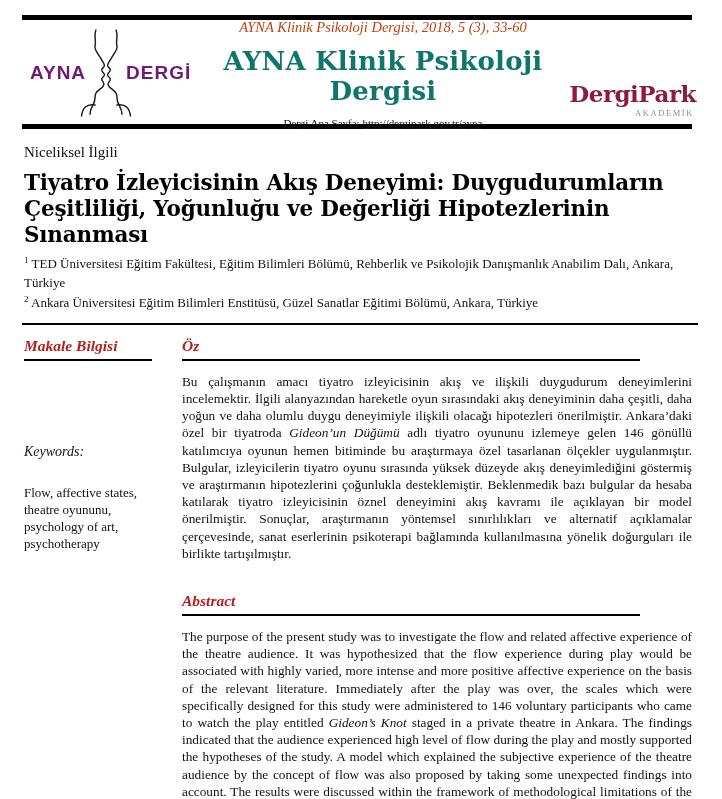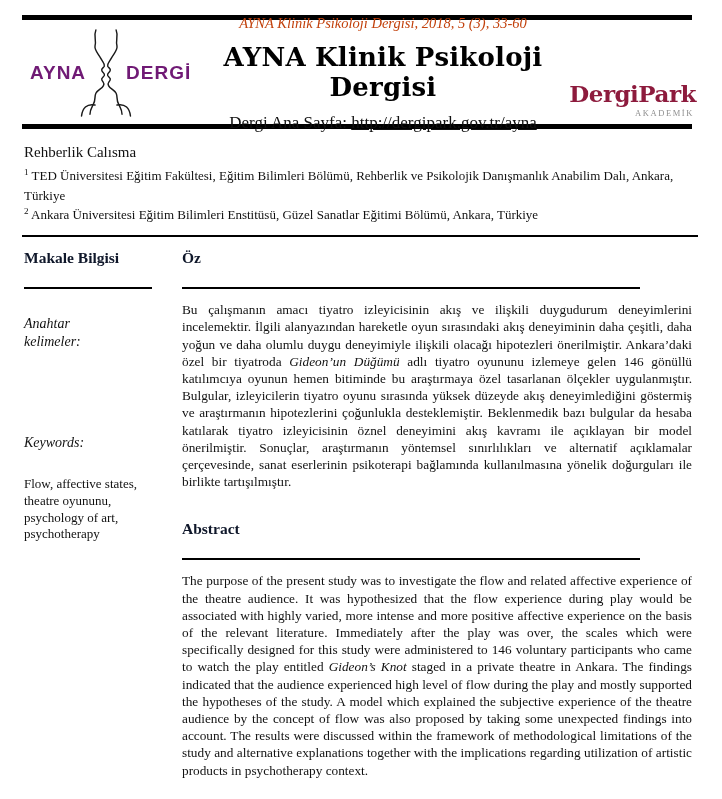--- a/index.html
+++ b/index.html
@@ -18,24 +18,24 @@
     font-family:"Liberation Sans", sans-serif;font-weight:bold;font-size:19px;
     letter-spacing:1px;color:#701a75;z-index:1;
   }
   .logo-word.left{margin-right:-7px;}
   .logo-word.right{margin-left:-7px;}
   .faces-svg{flex:none;}
   
   .header-center{flex:1;text-align:center;padding-top:2px;}
   .journal-ref{font-style:italic;font-size:14.5px;color:#c2410c;}
   .journal-title{
-    font-weight:bold;font-size:26px;margin-top:10px;letter-spacing:.2px;color:#000000;
+    font-weight:bold;font-size:26px;margin-top:10px;letter-spacing:.2px;color:#0f766e;
     font-family:"DejaVu Serif", serif;
   }
-  .home-line{font-size:17px;margin-top:11px;}
+  .home-line{font-size:11px;margin-top:11px;}
   .home-url{color:#111;text-decoration:underline;cursor:pointer;}
   
   .dergipark{width:128px;flex:none;text-align:right;padding-top:8px;margin-top:44px;}
   .dp-name{
     font-family:"DejaVu Serif", serif;font-weight:bold;font-size:23px;color:#8d1b3d;
     letter-spacing:-.5px;
   }
   .dp-sub{
     font-family:Liberation Serif, serif;font-size:8.5px;color:#8f8f8f;
     letter-spacing:1.6px;margin-top:1px;margin-right:2px;
@@ -51,21 +51,21 @@
   .affiliations{margin:5px 30px 0 24px;font-size:13px;line-height:1.5;}
   .affiliation sup{font-size:70%;}
   .rule-thin{height:2px;background:#000;margin:10px 24px 0 22px;border:none;}
   
   .columns{display:flex;margin:12px 30px 0 24px;}
   .col-left{width:132px;flex:none;}
   .col-gutter{width:26px;flex:none;}
   .col-right{flex:1;}
   .col-heading{
     font-weight:bold;font-size:15.5px;border-bottom:2px solid #000;
-    padding-bottom:20px;color:#0f172a;
+    padding-bottom:4px;color:#b91c1c;font-style:italic;
   }
   .col-left .col-heading{width:128px;}
   .col-right .col-heading{width:458px;}
   .kw-label{font-style:italic;font-size:14px;margin-top:26px;width:92px;line-height:1.3;}
   .kw-list{font-size:13px;margin-top:24px;line-height:1.3;width:118px;}
   .kw-label.en{margin-top:82px;}
   .abstract-text{
     font-size:13.3px;line-height:17.2px;text-align:justify;margin:12px 0 0 0;
   }
   .abstract-heading{margin-top:30px;}
@@ -98,35 +98,35 @@
     </div>
 
     <div class="dergipark">
       <div class="dp-name">DergiPark</div>
       <div class="dp-sub">AKADEMİK</div>
     </div>
   </div>
 
   <div class="rule-thick"></div>
 
-  <div class="article-type">Rehberlik Calısma</div>
+  <div class="article-type">Niceliksel İlgili</div>
 
+  <h1 class="article-title">Tiyatro İzleyicisinin Akış Deneyimi: Duygudurumların Çeşitliliği, Yoğunluğu ve Değerliği Hipotezlerinin Sınanması</h1>
 
 
   <div class="affiliations">
     <div class="affiliation"><sup>1</sup> <span>TED Üniversitesi Eğitim Fakültesi, Eğitim Bilimleri Bölümü, Rehberlik ve Psikolojik Danışmanlık Anabilim Dalı, Ankara, Türkiye</span></div>
     <div class="affiliation"><sup>2</sup> <span>Ankara Üniversitesi Eğitim Bilimleri Enstitüsü, Güzel Sanatlar Eğitimi Bölümü, Ankara, Türkiye</span></div>
   </div>
 
   <div class="rule-thin"></div>
 
   <div class="columns">
     <div class="col-left">
       <div class="col-heading">Makale Bilgisi</div>
-      <div class="kw-label">Anahtar kelimeler:</div>
       <div class="kw-label en">Keywords:</div>
       <div class="kw-list">Flow, affective states, theatre oyununu, psychology of art, psychotherapy</div>
     </div>
     <div class="col-gutter"></div>
     <div class="col-right">
       <div class="col-heading">Öz</div>
       <p class="abstract-text"><span>Bu çalışmanın amacı tiyatro izleyicisinin akış ve ilişkili duygudurum deneyimlerini incelemektir. İlgili alanyazından hareketle oyun sırasındaki akış deneyiminin daha çeşitli, daha yoğun ve daha olumlu duygu deneyimiyle ilişkili olacağı hipotezleri önerilmiştir. Ankara’daki özel bir tiyatroda </span><i>Gideon’un Düğümü</i><span> adlı tiyatro oyununu izlemeye gelen 146 gönüllü katılımcıya oyunun hemen bitiminde bu araştırmaya özel tasarlanan ölçekler uygulanmıştır. Bulgular, izleyicilerin tiyatro oyunu sırasında yüksek düzeyde akış deneyimlediğini göstermiş ve araştırmanın hipotezlerini çoğunlukla desteklemiştir. Beklenmedik bazı bulgular da hesaba katılarak tiyatro izleyicisinin öznel deneyimini akış kavramı ile açıklayan bir model önerilmiştir. Sonuçlar, araştırmanın yöntemsel sınırlılıkları ve alternatif açıklamalar çerçevesinde, sanat eserlerinin psikoterapi bağlamında kullanılmasına yönelik doğurguları ile birlikte tartışılmıştır.</span></p>
       <div class="col-heading abstract-heading">Abstract</div>
       <p class="abstract-text"><span>The purpose of the present study was to investigate the flow and related affective experience of the theatre audience. It was hypothesized that the flow experience during play would be associated with highly varied, more intense and more positive affective experience on the basis of the relevant literature. Immediately after the play was over, the scales which were specifically designed for this study were administered to 146 voluntary participants who came to watch the play entitled </span><i>Gideon’s Knot</i><span> staged in a private theatre in Ankara. The findings indicated that the audience experienced high level of flow during the play and mostly supported the hypotheses of the study. A model which explained the subjective experience of the theatre audience by the concept of flow was also proposed by taking some unexpected findings into account. The results were discussed within the framework of methodological limitations of the study and alternative explanations together with the implications regarding utilization of artistic products in psychotherapy context.</span></p>
     </div>

